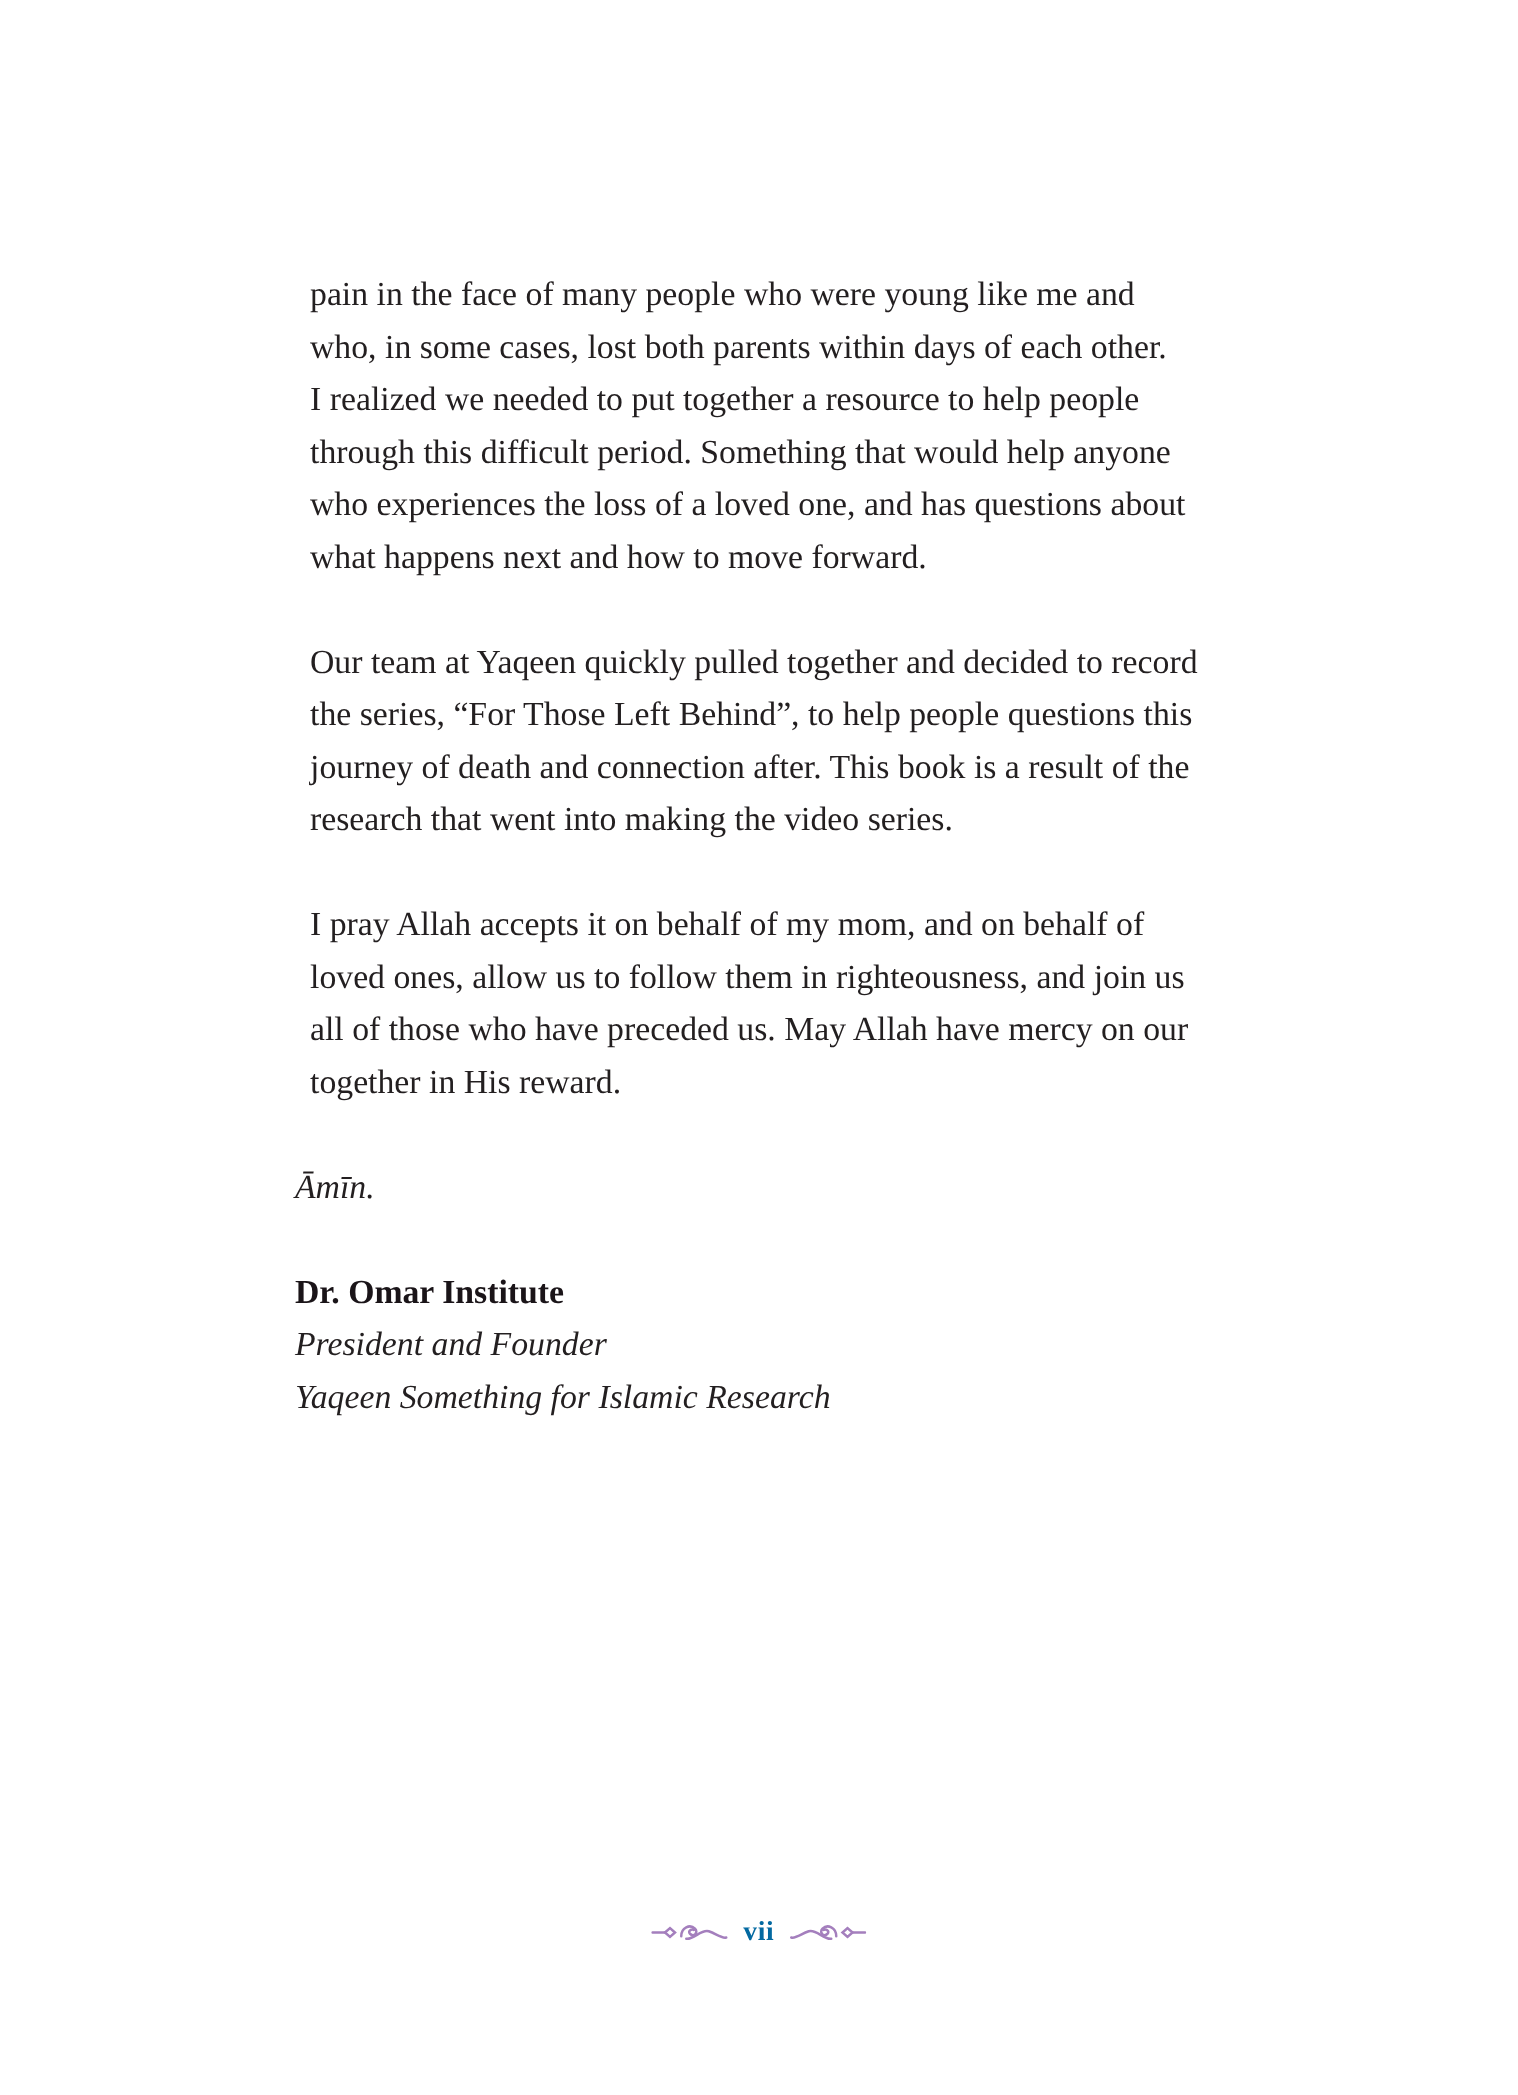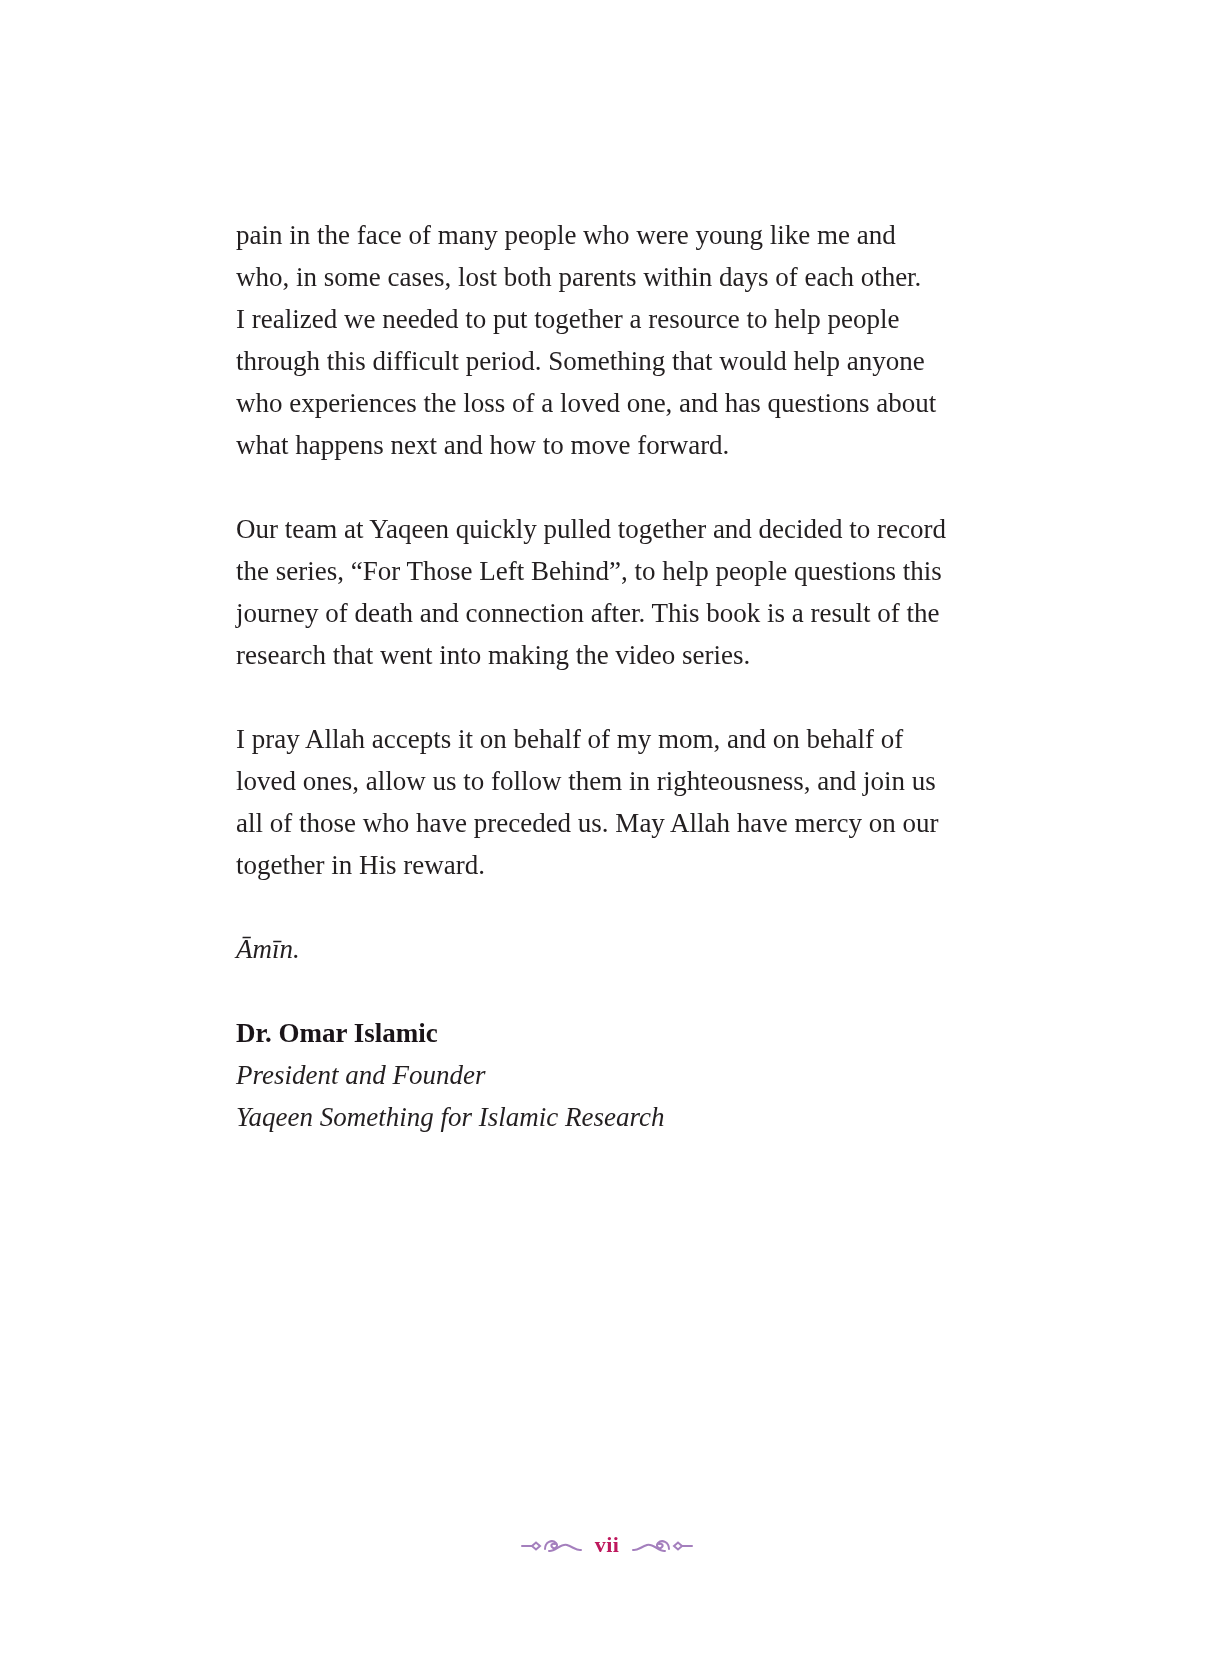--- a/index.html
+++ b/index.html
@@ -3,32 +3,32 @@
 <meta charset="utf-8">
 <style>
   html, body { margin: 0; padding: 0; background: #ffffff; }
   body { width: 1214px; height: 1676px; position: relative; overflow: hidden; }
   .page { position: absolute; left: 0; top: 0; width: 1214px; height: 1676px; background: #fff; }
   .body-text {
     position: absolute; left: 236px; top: 214px; width: 800px;
     font-family: "Liberation Serif", serif;
     font-size: 27px; line-height: 42px; color: #231f20;
   }
-  .body-text .line { display: block; white-space: nowrap; height: 42px; }
+  .body-text .line { display: block; white-space: nowrap; height: 42px; margin-left: 12px; }
   .para { margin: 0 0 42px 0; }
   .amin { font-style: italic; margin: 0 0 42px 0; }
   .sig-name { font-weight: bold; display: block; height: 42px; color: #1a1418; }
   .sig-role { font-style: italic; display: block; height: 42px; }
   .footer {
     position: absolute; left: 0; width: 1214px; top: 1528px; height: 34px;
     display: flex; justify-content: center; align-items: center; gap: 12px;
   }
   .folio {
     font-family: "Liberation Serif", serif; font-weight: bold; font-size: 22px;
-    color: #be185d; letter-spacing: 0.5px;
+    color: #0369a1; letter-spacing: 0.5px;
   }
   .orn svg { display: block; }
 </style>
 </head>
 <body>
 
 <div class="page">
   <div class="body-text">
 
     <div class="para">
@@ -50,21 +50,21 @@
     <div class="para">
       <span class="line">I pray Allah accepts it on behalf of my mom, and on behalf of</span>
       <span class="line">loved ones, allow us to follow them in righteousness, and join us</span>
       <span class="line">all of those who have preceded us. May Allah have mercy on our</span>
       <span class="line">together in His reward.</span>
     </div>
 
     <div class="amin">Āmīn.</div>
 
     <div>
-      <span class="sig-name">Dr. Omar Islamic</span>
+      <span class="sig-name">Dr. Omar Institute</span>
       <span class="sig-role">President and Founder</span>
       <span class="sig-role">Yaqeen Something for Islamic Research</span>
     </div>
   </div>
 
   <div class="footer">
     <span class="orn">
       <svg width="62" height="20" viewBox="0 0 62 20" fill="none" stroke="#a47fbd" stroke-width="2" stroke-linecap="round">
         <line x1="1" y1="11" x2="11" y2="11"></line>
         <path d="M11 11 L15 7.5 L19 11 L15 14.5 Z" fill="#fff"></path>

